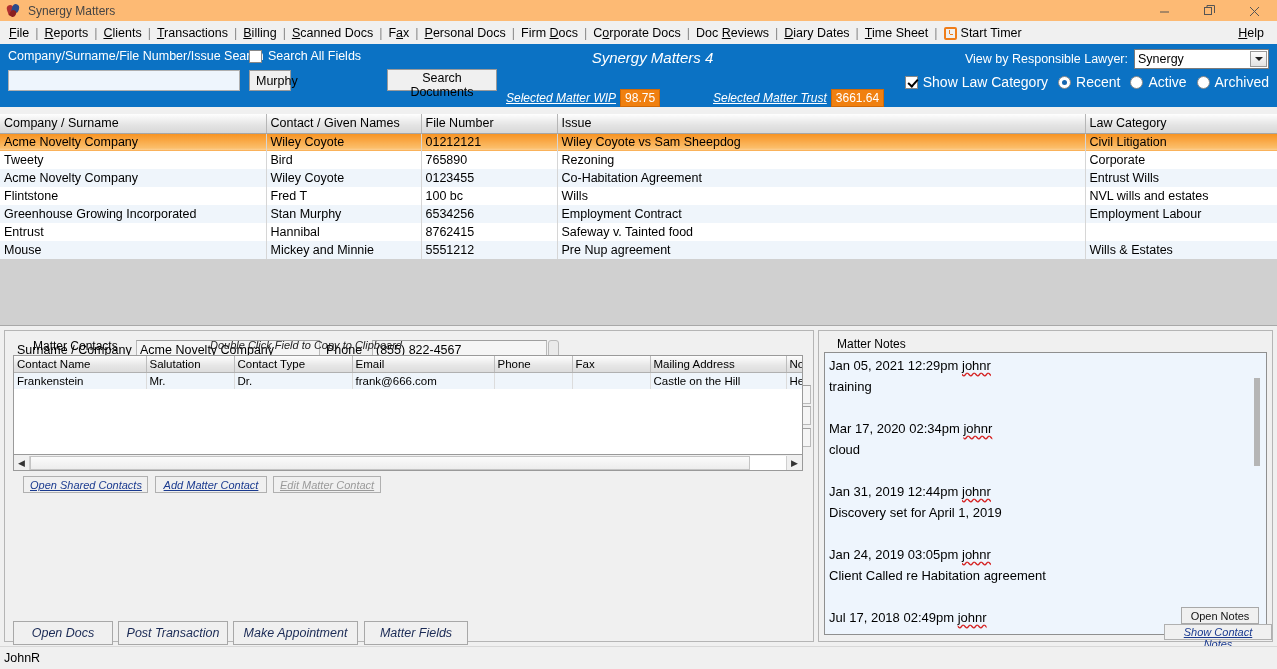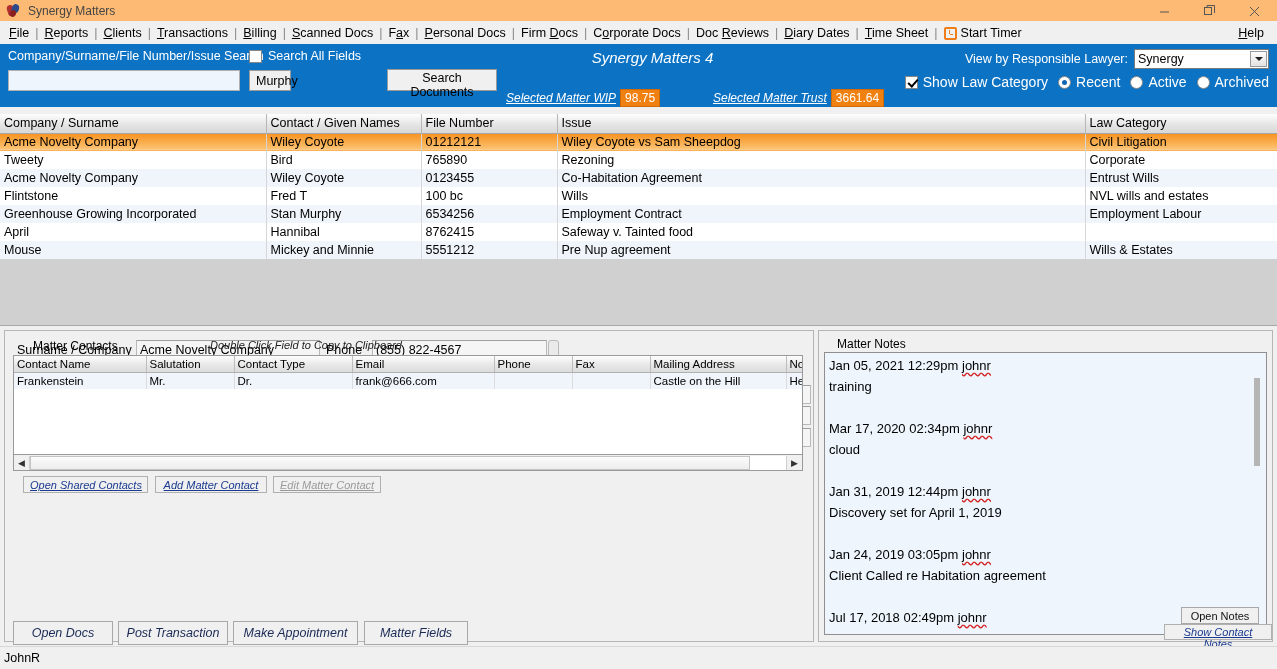--- a/index.html
+++ b/index.html
@@ -588,21 +588,21 @@
         <td>NVL wills and estates</td>
       </tr>
       <tr class="alt">
         <td>Greenhouse Growing Incorporated</td>
         <td>Stan Murphy</td>
         <td>6534256</td>
         <td>Employment Contract</td>
         <td>Employment Labour</td>
       </tr>
       <tr>
-        <td>April</td>
+        <td>Entrust</td>
         <td>Hannibal</td>
         <td>8762415</td>
         <td>Safeway v. Tainted food</td>
         <td></td>
       </tr>
       <tr class="alt">
         <td>Mouse</td>
         <td>Mickey and Minnie</td>
         <td>5551212</td>
         <td>Pre Nup agreement</td>

